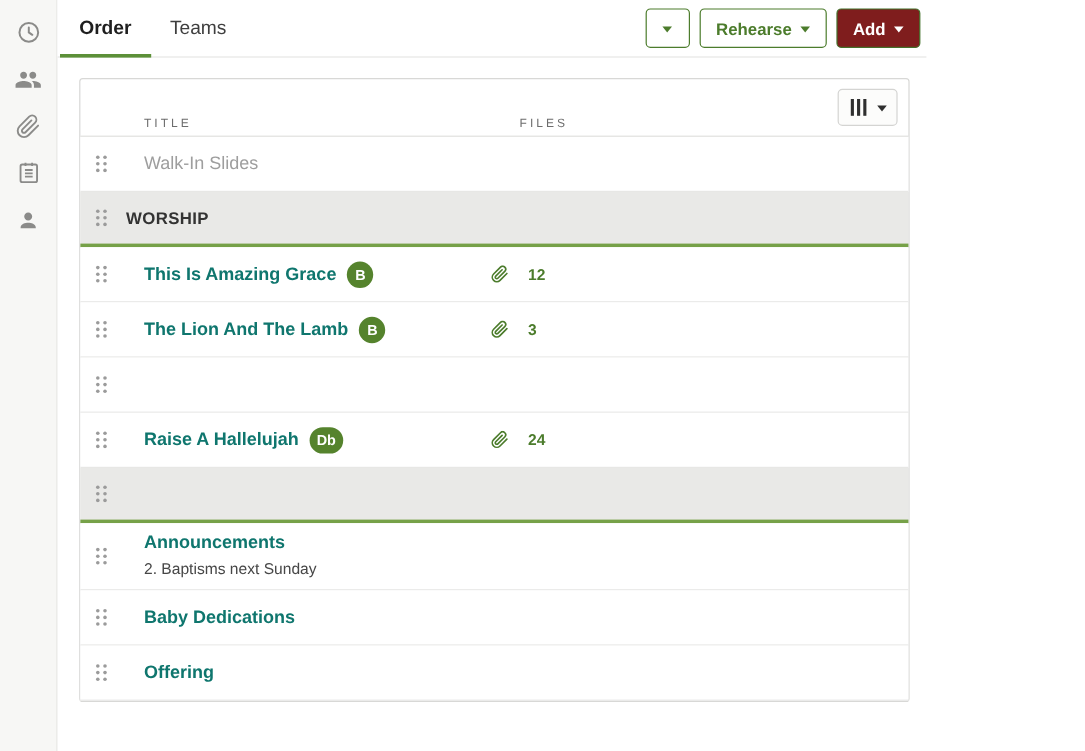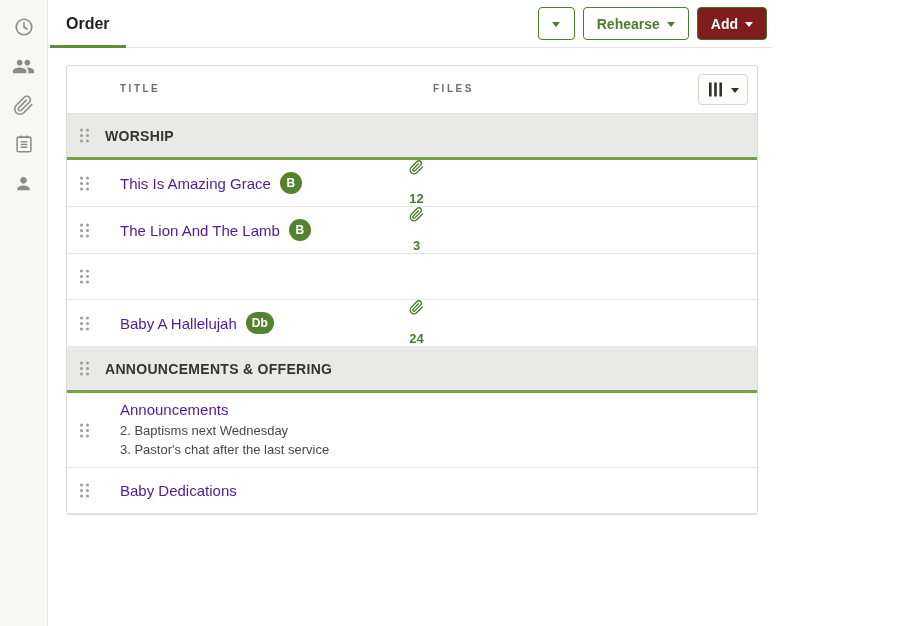--- a/index.html
+++ b/index.html
@@ -56,49 +56,49 @@
     width:0;height:0;border-left:4px solid transparent;border-right:4px solid transparent;
     border-top:5px solid currentColor;display:inline-block;margin-top:1px;
   }
 
   
   .card{
     margin:17px 14px 0 18px;border:1px solid #d8d8d6;border-radius:3px;background:#fff;
   }
   .card-header{height:48px;border-bottom:1px solid #e0e0de;position:relative;}
   .col-label{
-    position:absolute;top:17px;font-size:10px;font-weight:700;letter-spacing:2.5px;color:#6d6d6d;
+    position:absolute;top:32px;font-size:10px;font-weight:400;letter-spacing:2.5px;color:#6d6d6d;
   }
   .col-title{left:53px;}
   .col-files{left:342px;margin-left:24px;}
   .columns-btn{
     position:absolute;right:9px;top:8px;height:31px;width:50px;border:1px solid #d4d4d2;
     background:#fcfcfb;border-radius:4px;display:flex;align-items:center;justify-content:center;
     gap:7px;color:#2f2f2f;cursor:pointer;padding:0;
   }
 
   .row{
     display:flex;align-items:center;border-bottom:1px solid #e7e7e5;min-height:46px;background:#fff;
   }
   .row.section{background:var(--section-bg);border-bottom:3px solid var(--section-border);min-height:46px;}
   .handle{width:53px;padding-left:12px;flex:none;display:flex;align-items:center;cursor:grab;}
   .row.section .handle{width:38px;}
   .sec-title{font-size:14px;font-weight:700;color:#333;letter-spacing:0.3px;}
   .title-cell{width:289px;flex:none;padding:8px 6px 8px 0;}
   .title-line{display:flex;align-items:center;gap:9px;}
-  .title{font-size:15px;font-weight:400;color:#4c1d95;}
+  .title{font-size:15px;font-weight:700;color:#0f766e;}
   .row.muted .title{color:#9e9e9e;font-weight:400;}
   .note{font-size:13px;color:#474747;line-height:19px;}
   .title-line + .note{margin-top:3px;}
   .badge{
     background:var(--badge);color:#fff;font-size:12px;font-weight:700;height:22px;min-width:22px;
     border-radius:11px;display:inline-flex;align-items:center;justify-content:center;
     padding:0 6px;line-height:1;
   }
-  .files-cell{display:flex;align-items:center;gap:16px;font-size:13px;font-weight:700;color:var(--accent);flex-direction:column;}
+  .files-cell{display:flex;align-items:center;gap:16px;font-size:13px;font-weight:700;color:var(--accent);}
 </style>
 </head>
 <body>
 
 <div class="app">
 
   <nav class="sidebar">
     <button class="side-icon">
       <svg viewBox="0 0 24 24" width="22" height="22" fill="none" stroke="#8b8b89" stroke-width="1.8">
         <circle cx="12" cy="12" r="8.5"></circle>
@@ -126,20 +126,21 @@
       <svg viewBox="0 0 24 24" width="21" height="21" fill="#8b8b89">
         <path d="M12 12.2c2.1 0 3.8-1.7 3.8-3.8S14.1 4.6 12 4.6 8.2 6.3 8.2 8.4s1.7 3.8 3.8 3.8zm0 2.2c-2.8 0-7.2 1.4-7.2 4.2v1h14.4v-1c0-2.8-4.4-4.2-7.2-4.2z"></path>
       </svg>
     </button>
   </nav>
 
   <div class="main">
 
     <div class="topbar">
       <button class="tab active">Order</button>
+      <button class="tab">Teams</button>
       <div class="topbar-actions">
         <button class="btn outline icon-only">
           <span class="caret"></span>
         </button>
         <button class="btn outline">
           <span>Rehearse</span>
           <span class="caret"></span>
         </button>
         <button class="btn primary">
           <span>Add</span>
@@ -155,20 +156,40 @@
         <button class="columns-btn">
           <svg width="16" height="15" viewBox="0 0 16 15">
             <rect x="1" y="0.5" width="2.6" height="14" fill="#2f2f2f"></rect>
             <rect x="6.2" y="0.5" width="2.6" height="14" fill="#2f2f2f"></rect>
             <rect x="11.4" y="0.5" width="2.6" height="14" fill="#2f2f2f"></rect>
           </svg>
           <span class="caret"></span>
         </button>
       </div>
       <div>
+          <div class="row muted">
+            <span class="handle">
+              <svg width="11" height="15" viewBox="0 0 11 15">
+                <g fill="#9b9b9b">
+                  <circle cx="2.5" cy="2" r="1.5"></circle>
+                  <circle cx="8.5" cy="2" r="1.5"></circle>
+                  <circle cx="2.5" cy="7.5" r="1.5"></circle>
+                  <circle cx="8.5" cy="7.5" r="1.5"></circle>
+                  <circle cx="2.5" cy="13" r="1.5"></circle>
+                  <circle cx="8.5" cy="13" r="1.5"></circle>
+                </g>
+              </svg>
+            </span>
+            <div class="title-cell">
+              <div class="title-line">
+                <span class="title">Walk-In Slides</span>
+              </div>
+            </div>
+            <div class="files-cell"></div>
+          </div>
           <div class="row section">
             <span class="handle">
               <svg width="11" height="15" viewBox="0 0 11 15">
                 <g fill="#9b9b9b">
                   <circle cx="2.5" cy="2" r="1.5"></circle>
                   <circle cx="8.5" cy="2" r="1.5"></circle>
                   <circle cx="2.5" cy="7.5" r="1.5"></circle>
                   <circle cx="8.5" cy="7.5" r="1.5"></circle>
                   <circle cx="2.5" cy="13" r="1.5"></circle>
                   <circle cx="8.5" cy="13" r="1.5"></circle>
@@ -252,21 +273,21 @@
                   <circle cx="8.5" cy="2" r="1.5"></circle>
                   <circle cx="2.5" cy="7.5" r="1.5"></circle>
                   <circle cx="8.5" cy="7.5" r="1.5"></circle>
                   <circle cx="2.5" cy="13" r="1.5"></circle>
                   <circle cx="8.5" cy="13" r="1.5"></circle>
                 </g>
               </svg>
             </span>
             <div class="title-cell">
               <div class="title-line">
-                <span class="title">Baby A Hallelujah</span>
+                <span class="title">Raise A Hallelujah</span>
                 <span class="badge">Db</span>
               </div>
             </div>
             <div class="files-cell">
               <svg width="15" height="15" viewBox="0 0 24 24" fill="none" stroke="var(--accent)" stroke-width="2.2" stroke-linecap="round" stroke-linejoin="round">
                 <path d="M21.44 11.05l-9.19 9.19a6 6 0 0 1-8.49-8.49l9.19-9.19a4 4 0 0 1 5.66 5.66l-9.2 9.19a2 2 0 0 1-2.83-2.83l8.49-8.48"></path>
               </svg>
               <span class="files-count">24</span>
             </div>
           </div>
@@ -276,60 +297,78 @@
                 <g fill="#9b9b9b">
                   <circle cx="2.5" cy="2" r="1.5"></circle>
                   <circle cx="8.5" cy="2" r="1.5"></circle>
                   <circle cx="2.5" cy="7.5" r="1.5"></circle>
                   <circle cx="8.5" cy="7.5" r="1.5"></circle>
                   <circle cx="2.5" cy="13" r="1.5"></circle>
                   <circle cx="8.5" cy="13" r="1.5"></circle>
                 </g>
               </svg>
             </span>
-            <span class="sec-title">ANNOUNCEMENTS &amp; OFFERING</span>
           </div>
           <div class="row">
             <span class="handle">
               <svg width="11" height="15" viewBox="0 0 11 15">
                 <g fill="#9b9b9b">
                   <circle cx="2.5" cy="2" r="1.5"></circle>
                   <circle cx="8.5" cy="2" r="1.5"></circle>
                   <circle cx="2.5" cy="7.5" r="1.5"></circle>
                   <circle cx="8.5" cy="7.5" r="1.5"></circle>
                   <circle cx="2.5" cy="13" r="1.5"></circle>
                   <circle cx="8.5" cy="13" r="1.5"></circle>
                 </g>
               </svg>
             </span>
             <div class="title-cell">
               <div class="title-line">
                 <span class="title">Announcements</span>
               </div>
-              <div class="note">2. Baptisms next Wednesday</div>
-              <div class="note">3. Pastor's chat after the last service</div>
+              <div class="note">2. Baptisms next Sunday</div>
             </div>
             <div class="files-cell"></div>
           </div>
           <div class="row">
             <span class="handle">
               <svg width="11" height="15" viewBox="0 0 11 15">
                 <g fill="#9b9b9b">
                   <circle cx="2.5" cy="2" r="1.5"></circle>
                   <circle cx="8.5" cy="2" r="1.5"></circle>
                   <circle cx="2.5" cy="7.5" r="1.5"></circle>
                   <circle cx="8.5" cy="7.5" r="1.5"></circle>
                   <circle cx="2.5" cy="13" r="1.5"></circle>
                   <circle cx="8.5" cy="13" r="1.5"></circle>
                 </g>
               </svg>
             </span>
             <div class="title-cell">
               <div class="title-line">
                 <span class="title">Baby Dedications</span>
+              </div>
+            </div>
+            <div class="files-cell"></div>
+          </div>
+          <div class="row">
+            <span class="handle">
+              <svg width="11" height="15" viewBox="0 0 11 15">
+                <g fill="#9b9b9b">
+                  <circle cx="2.5" cy="2" r="1.5"></circle>
+                  <circle cx="8.5" cy="2" r="1.5"></circle>
+                  <circle cx="2.5" cy="7.5" r="1.5"></circle>
+                  <circle cx="8.5" cy="7.5" r="1.5"></circle>
+                  <circle cx="2.5" cy="13" r="1.5"></circle>
+                  <circle cx="8.5" cy="13" r="1.5"></circle>
+                </g>
+              </svg>
+            </span>
+            <div class="title-cell">
+              <div class="title-line">
+                <span class="title">Offering</span>
               </div>
             </div>
             <div class="files-cell"></div>
           </div>
         </div>
     </div>
 
   </div>
 </div>
 

